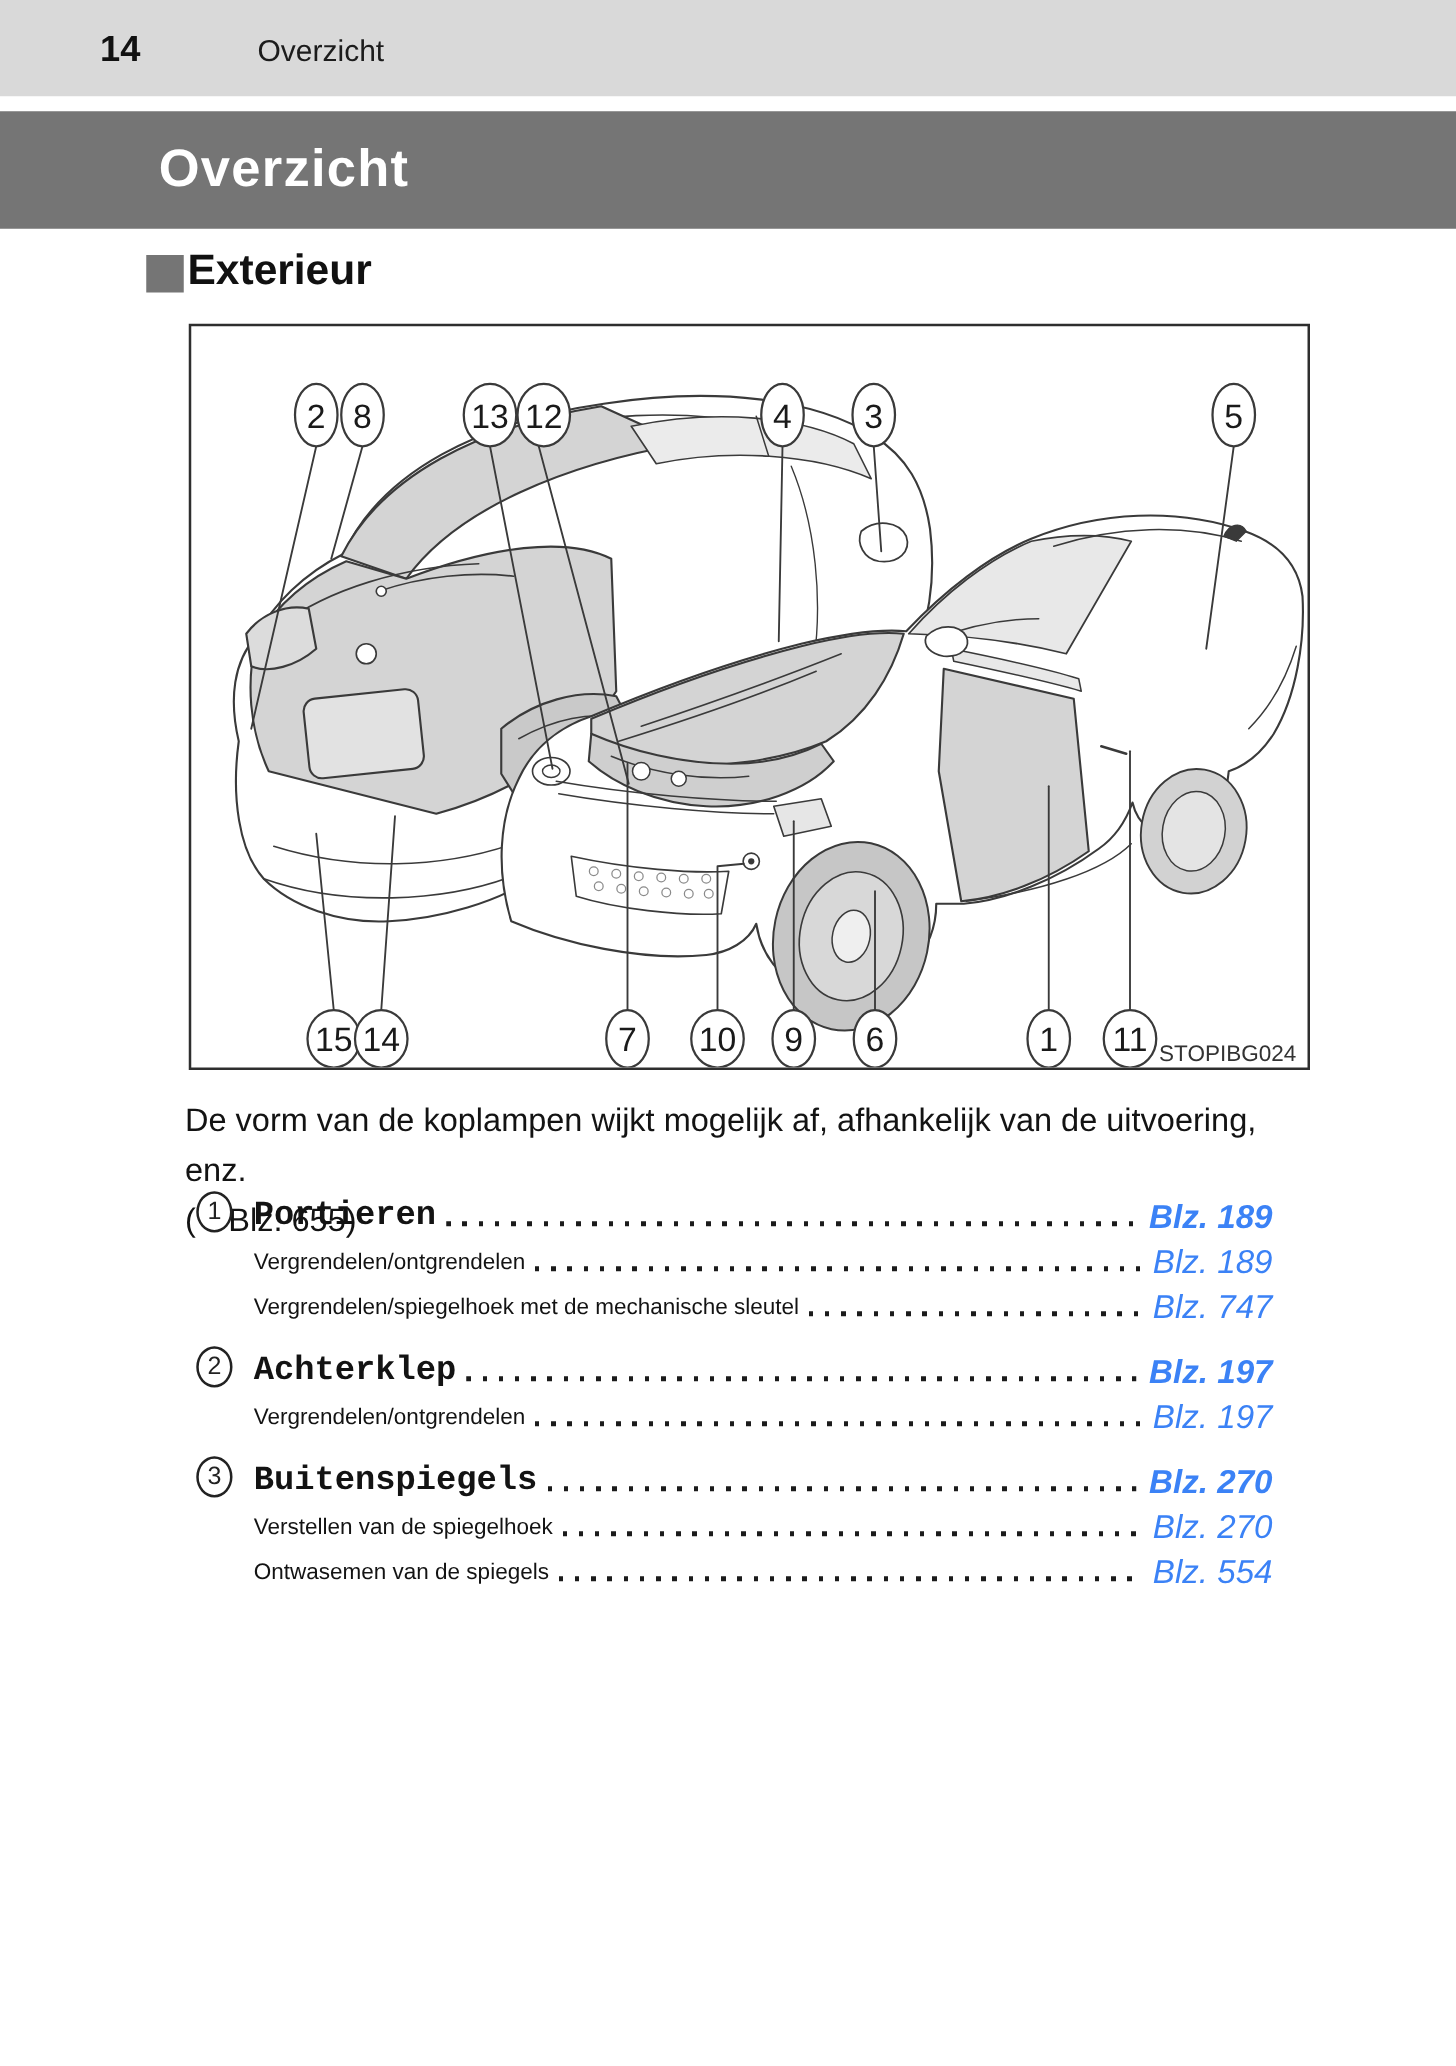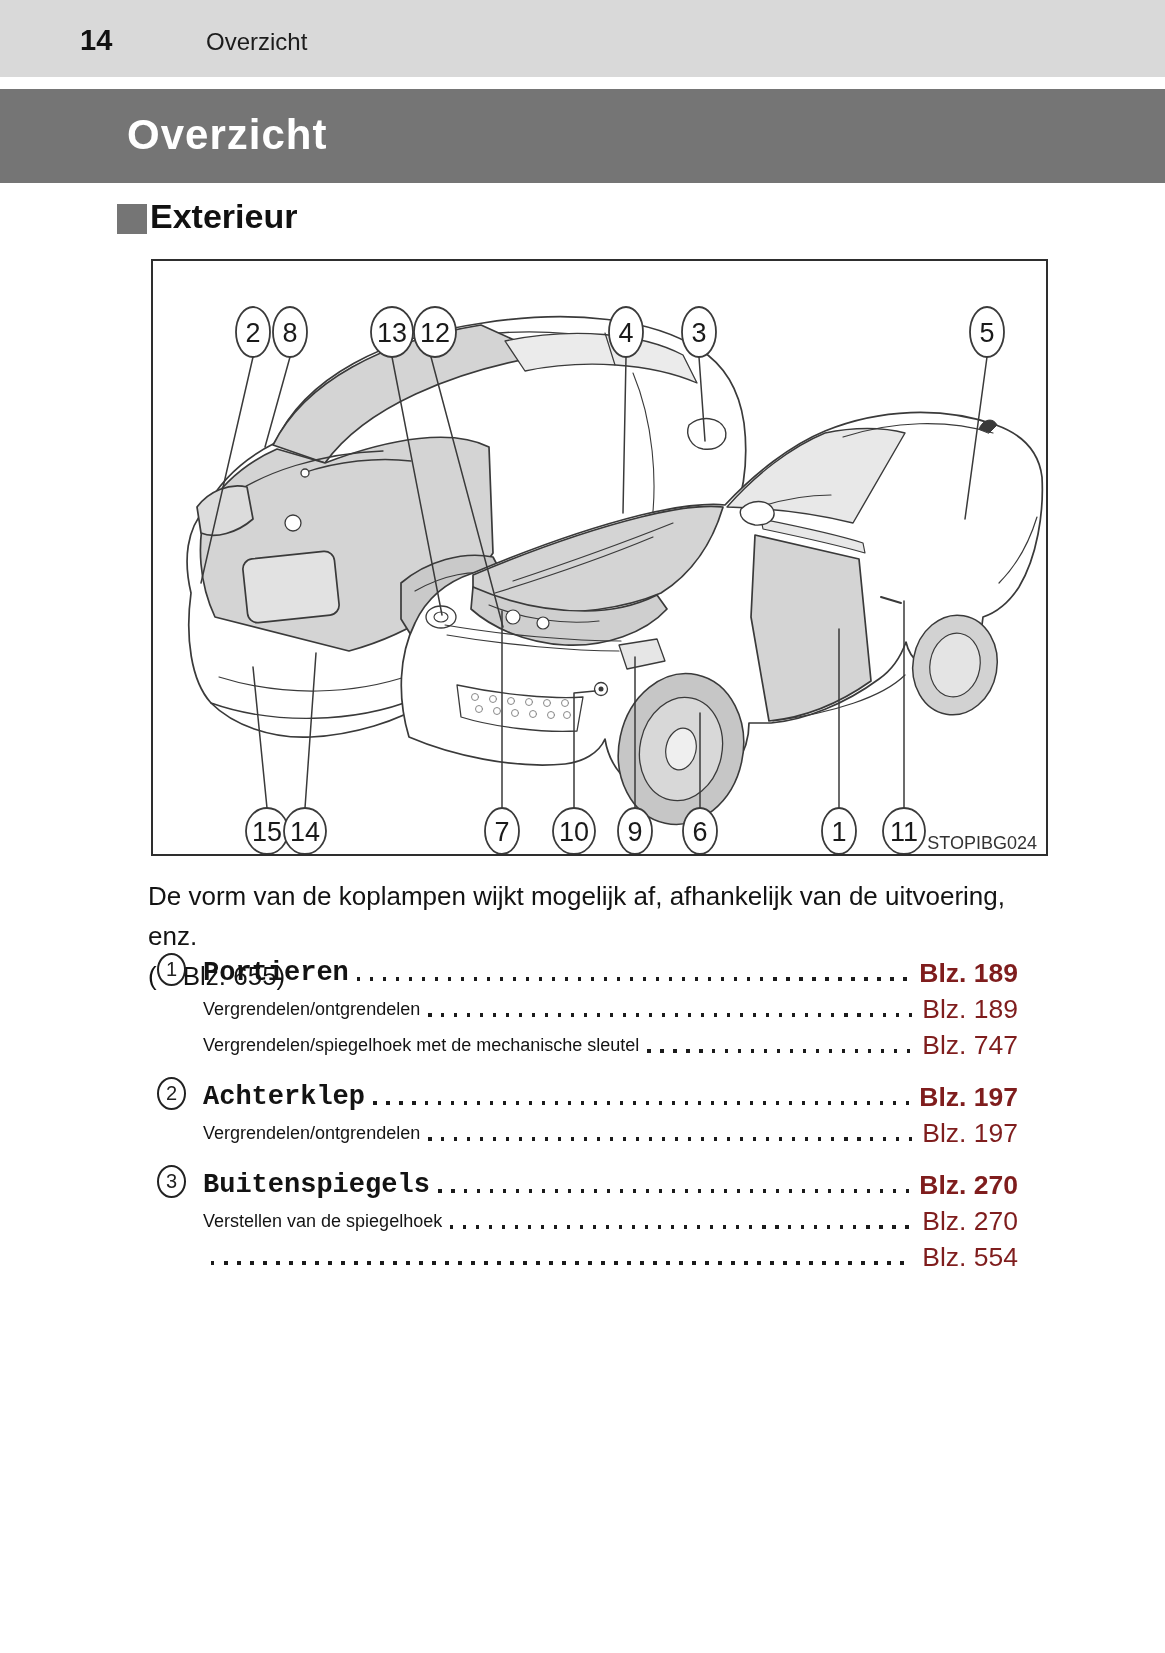--- a/index.html
+++ b/index.html
@@ -29,21 +29,21 @@
   .num-bubble{
     position:absolute;left:0;top:1px;width:29px;height:33px;border:2px solid #222;border-radius:50%;
     box-sizing:border-box;text-align:center;font-size:20px;line-height:29px;color:#222;background:#fff;
   }
   .toc-row{display:flex;align-items:flex-end;height:36px;}
   .toc-row.head{height:38px;font-weight:bold;}
   .toc-label{font-size:18px;white-space:nowrap;color:#131313;line-height:34px;}
   .toc-row.head .toc-label{font-size:27px;font-family:Liberation Mono, monospace;}
   .dots{flex:1;height:4px;margin:0 10px 9px 8px;
     background-image:repeating-linear-gradient(to right,#1b1b1b 0 3.5px,transparent 3.5px 13px);}
-  .toc-page{font-size:26.5px;white-space:nowrap;color:#7f1d1d;line-height:34px;}
+  .toc-page{font-size:26.5px;white-space:nowrap;color:#3b82f6;line-height:34px;font-style:italic;}
   .toc-row.head .toc-page{font-weight:bold;}
 </style>
 </head>
 <body>
 
 <div class="topbar">
   <span class="pagenum">14</span>
   <span class="runhead">Overzicht</span>
 </div>
 
@@ -268,18 +268,19 @@
       <span class="toc-label">Buitenspiegels</span>
       <span class="dots"></span>
       <span class="toc-page">Blz. 270</span>
     </div>
     <div class="toc-row">
       <span class="toc-label">Verstellen van de spiegelhoek</span>
       <span class="dots"></span>
       <span class="toc-page">Blz. 270</span>
     </div>
     <div class="toc-row">
+      <span class="toc-label">Ontwasemen van de spiegels</span>
       <span class="dots"></span>
       <span class="toc-page">Blz. 554</span>
     </div>
   </div>
 
 </div>
 
 </body></html>

